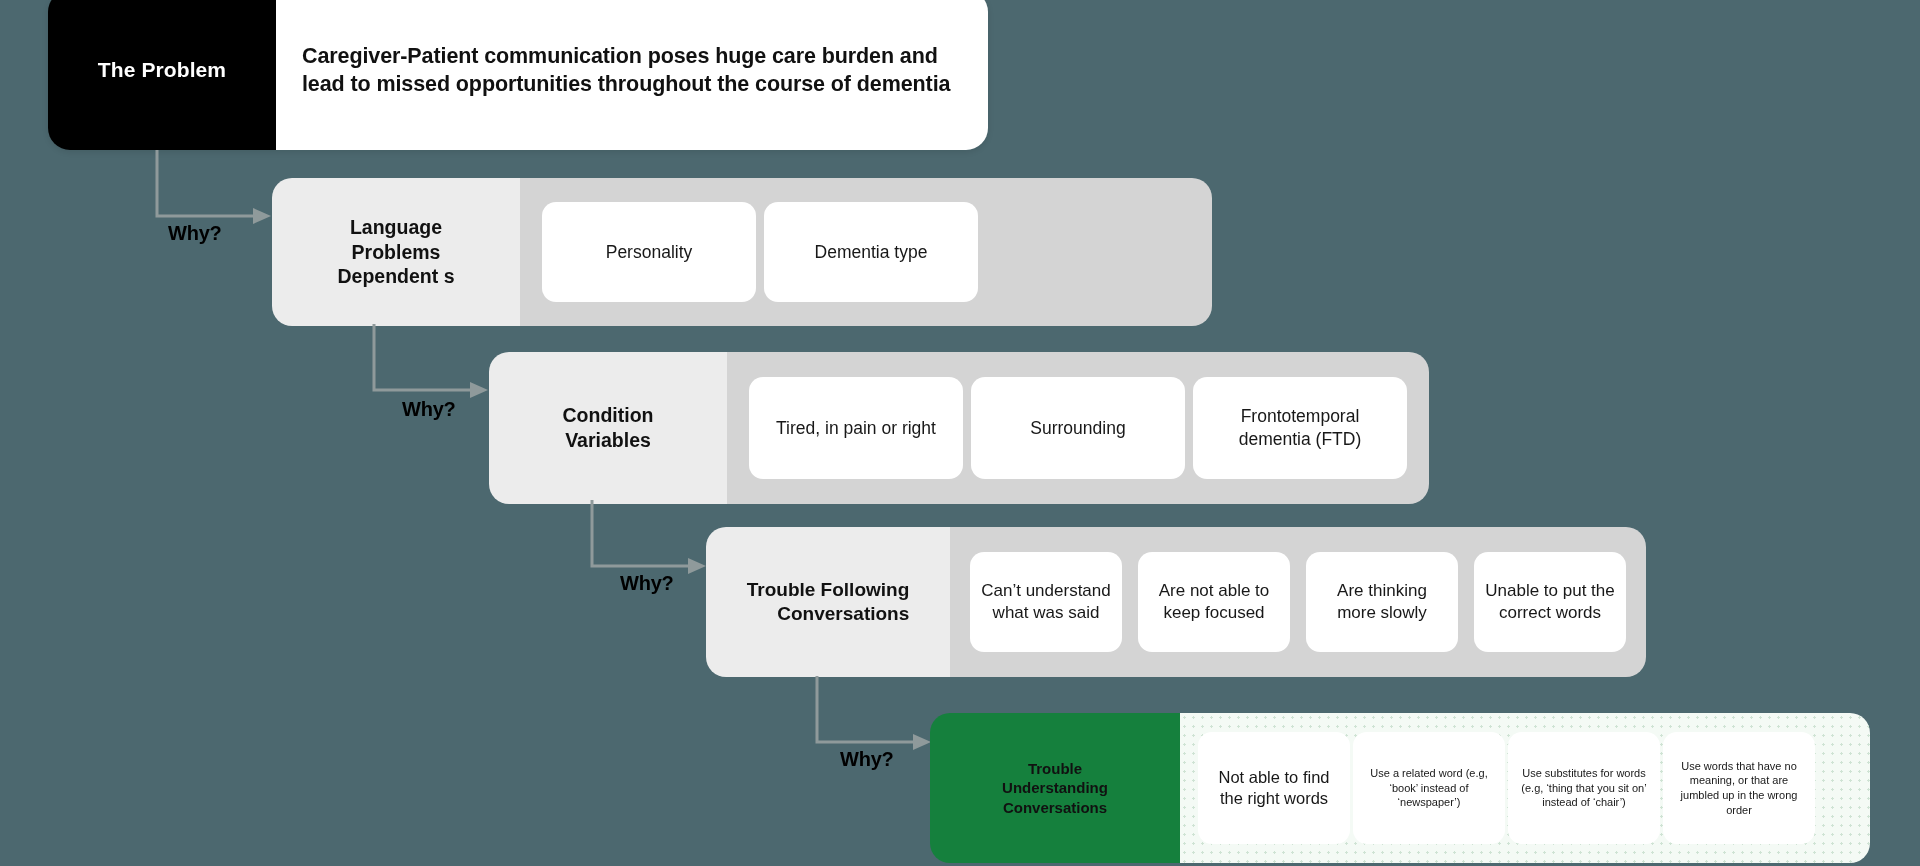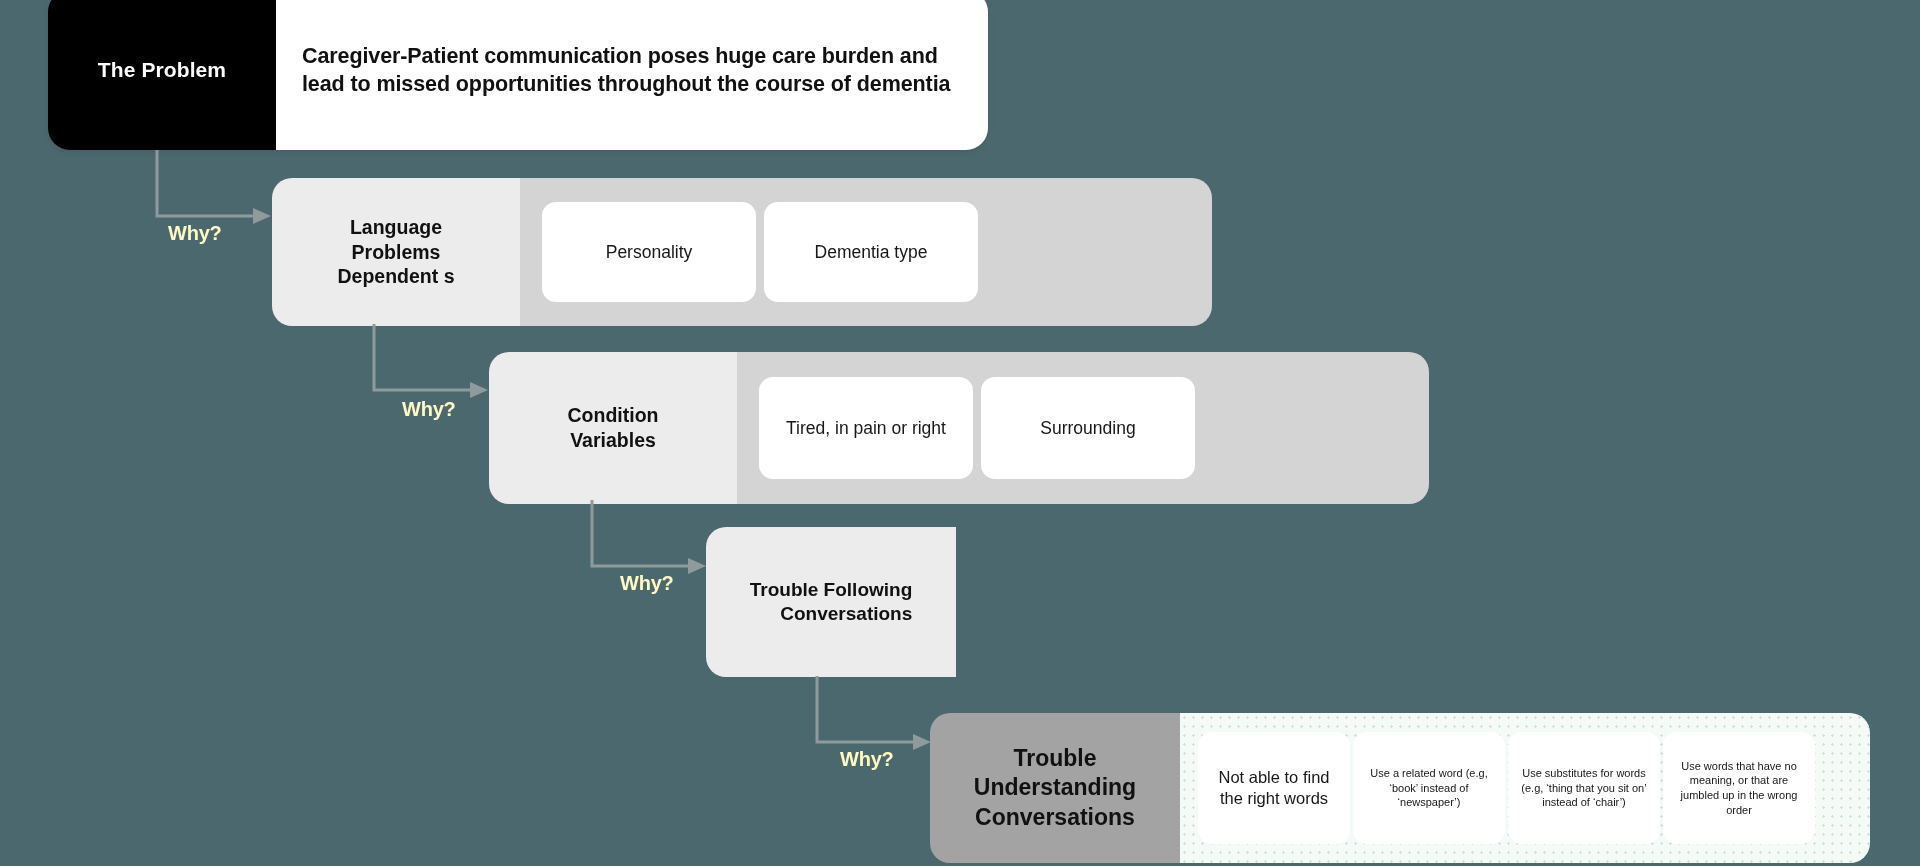--- a/index.html
+++ b/index.html
@@ -155,22 +155,22 @@
 
   
   #row-understanding {
     left: 930px;
     top: 713px;
     width: 940px;
     height: 150px;
   }
   #row-understanding .row-label {
     width: 222px;
-    font-size: 23px;
-    background: #a3a3a3;
+    font-size: 15px;
+    background: #15803d;
   }
   #row-understanding .row-cards {
     background:
       radial-gradient(circle, #cfe3d4 1px, transparent 1.1px) 0 0/9px 9px,
       #f4faf5;
     gap: 3px;
     padding: 12px 18px;
   }
   #row-understanding .card {
     width: 152px;
@@ -178,21 +178,21 @@
     font-size: 16.5px;
   }
   #row-understanding .card.tiny {
     font-size: 11px;
     line-height: 1.34;
   }
 
   
   .why {
     position: absolute;
-    color: #fef9c3;
+    color: #000000;
     font-weight: bold;
     font-size: 20px;
     letter-spacing: -0.2px;
   }
   .connector {
     position: absolute;
     pointer-events: none;
   }
   .connector svg {
     display: block;
@@ -242,37 +242,44 @@
   <div class="row" id="row-condition">
     <div class="row-label">
       <span>
         <span>Condition</span><br>
         <span>Variables</span>
       </span>
     </div>
     <div class="row-cards">
       <div class="card">Tired, in pain or right</div>
       <div class="card">Surrounding</div>
+      <div class="card">Frontotemporal dementia (FTD)</div>
     </div>
   </div>
 
   <div class="connector" style="left:590px; top:500px; width:130px; height:115px;">
     <svg width="130" height="115" viewBox="0 0 130 115">
       <path d="M2 0 L2 66 L100 66" stroke="#8f9a9b" stroke-width="3" fill="none"></path>
       <path d="M98 58 L116 66 L98 74 Z" fill="#8f9a9b"></path>
     </svg>
   </div>
   <div class="why" style="left:620px; top:572px;">Why?</div>
 
   <div class="row" id="row-following">
     <div class="row-label">
       <span>
         <span>Trouble Following</span><br>
         <span>Conversations</span>
       </span>
+    </div>
+    <div class="row-cards">
+      <div class="card">Can’t understand what was said</div>
+      <div class="card">Are not able to keep focused</div>
+      <div class="card">Are thinking more slowly</div>
+      <div class="card">Unable to put the correct words</div>
     </div>
   </div>
 
   <div class="connector" style="left:815px; top:676px; width:130px; height:115px;">
     <svg width="130" height="115" viewBox="0 0 130 115">
       <path d="M2 0 L2 66 L100 66" stroke="#8f9a9b" stroke-width="3" fill="none"></path>
       <path d="M98 58 L116 66 L98 74 Z" fill="#8f9a9b"></path>
     </svg>
   </div>
   <div class="why" style="left:840px; top:748px;">Why?</div>

